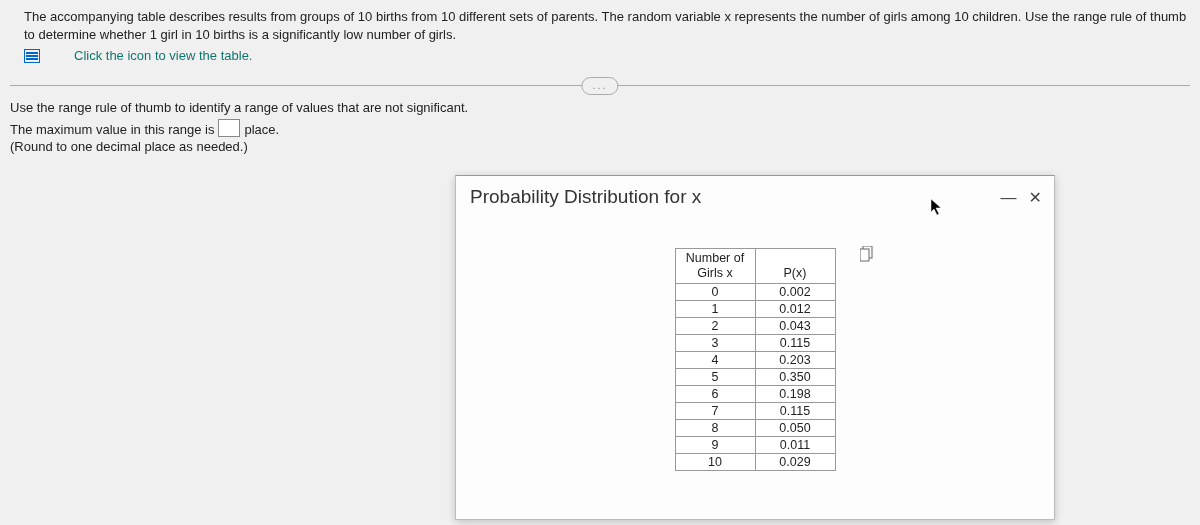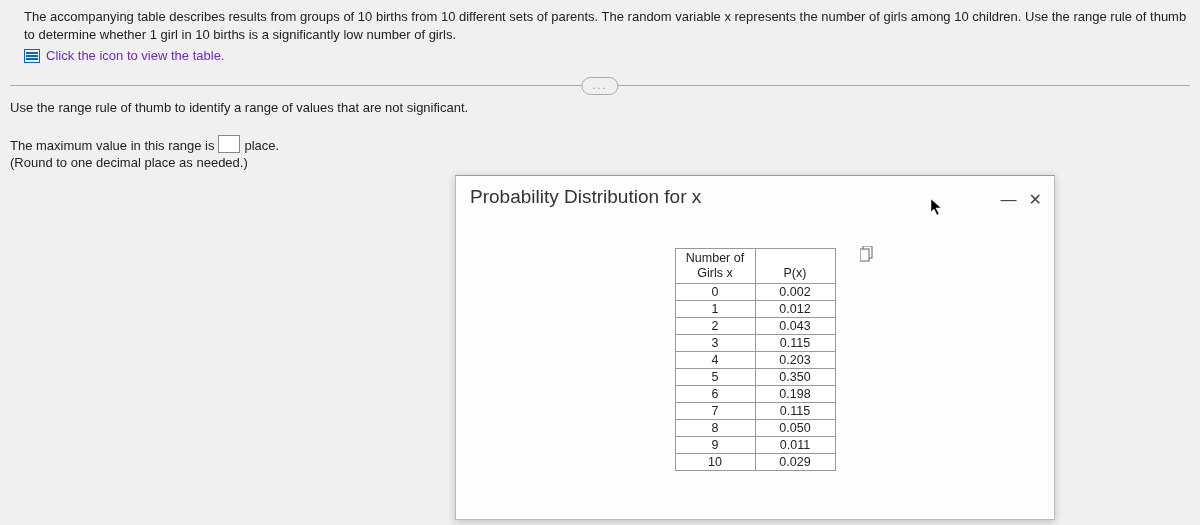--- a/index.html
+++ b/index.html
@@ -33,22 +33,23 @@
       display: inline-flex;
       flex-direction: column;
       justify-content: space-evenly;
       padding: 1px;
     }
     .table-icon .row {
       height: 2px;
       background: #0066cc;
     }
     .table-link {
-      color: #6d28d9;
-      cursor: pointer;
+      color: #0f766e;
+      cursor: pointer;
+      margin-left: 28px;
     }
     .divider-wrap {
       position: relative;
       margin: 22px 10px 14px 10px;
       border-top: 1px solid #aaa;
     }
     .ellipsis-pill {
       position: absolute;
       left: 50%;
       top: -9px;
@@ -61,21 +62,21 @@
       color: #888;
       letter-spacing: 2px;
       height: 18px;
       line-height: 15px;
       cursor: pointer;
     }
     .body-area {
       padding: 0 10px;
     }
     .instruction {
-      margin-bottom: 20px;
+      margin-bottom: 4px;
     }
     .answer-row {
       display: flex;
       align-items: flex-end;
       gap: 4px;
       margin-bottom: 2px;
     }
     .input-box {
       width: 22px;
       height: 18px;
@@ -94,21 +95,21 @@
       width: 600px;
       height: 345px;
       background: #fdfdfd;
       border: 1px solid #bbb;
       box-shadow: 0 2px 8px rgba(0,0,0,0.2);
       border-top: 1px solid #999;
     }
     .modal-titlebar {
       display: flex;
       justify-content: space-between;
-      align-items: flex-end;
+      align-items: center;
       padding: 10px 12px 0 14px;
     }
     .modal-title {
       font-size: 19px;
       font-weight: normal;
       color: #333;
     }
     .win-controls {
       display: flex;
       gap: 12px;

